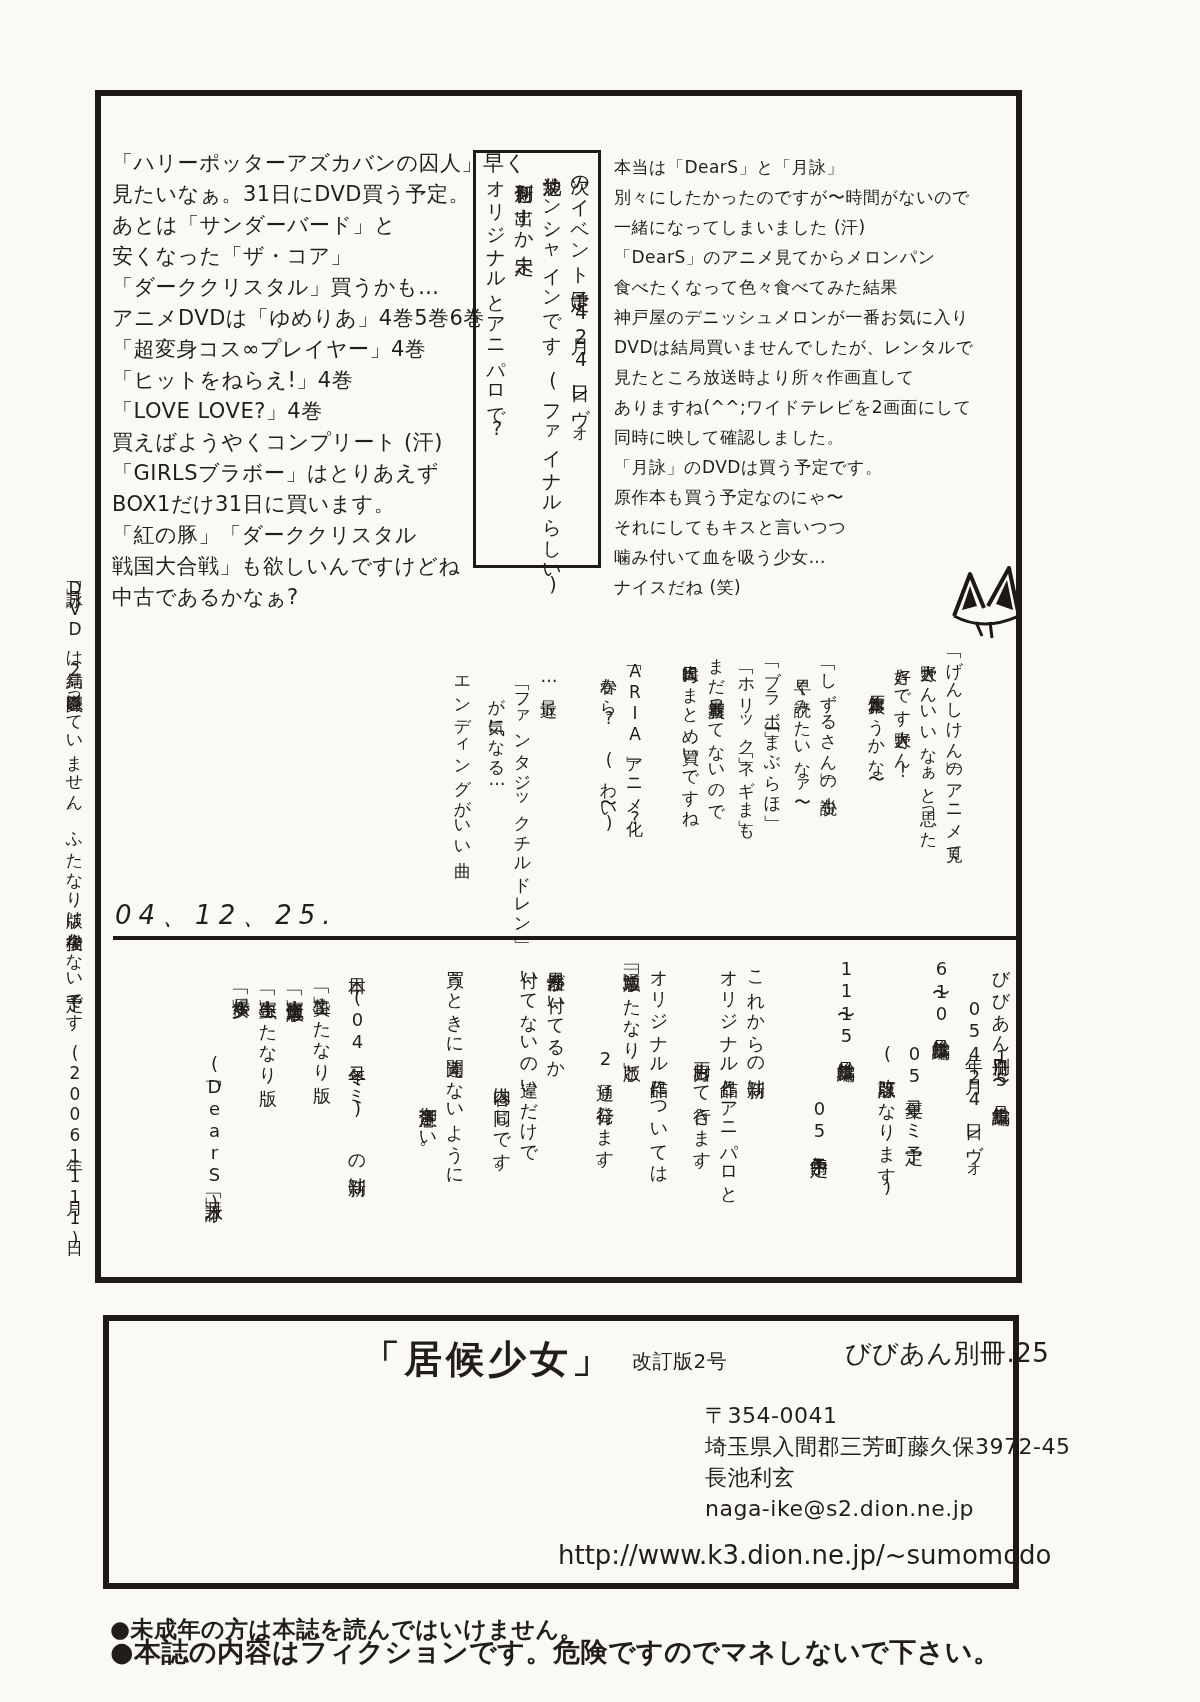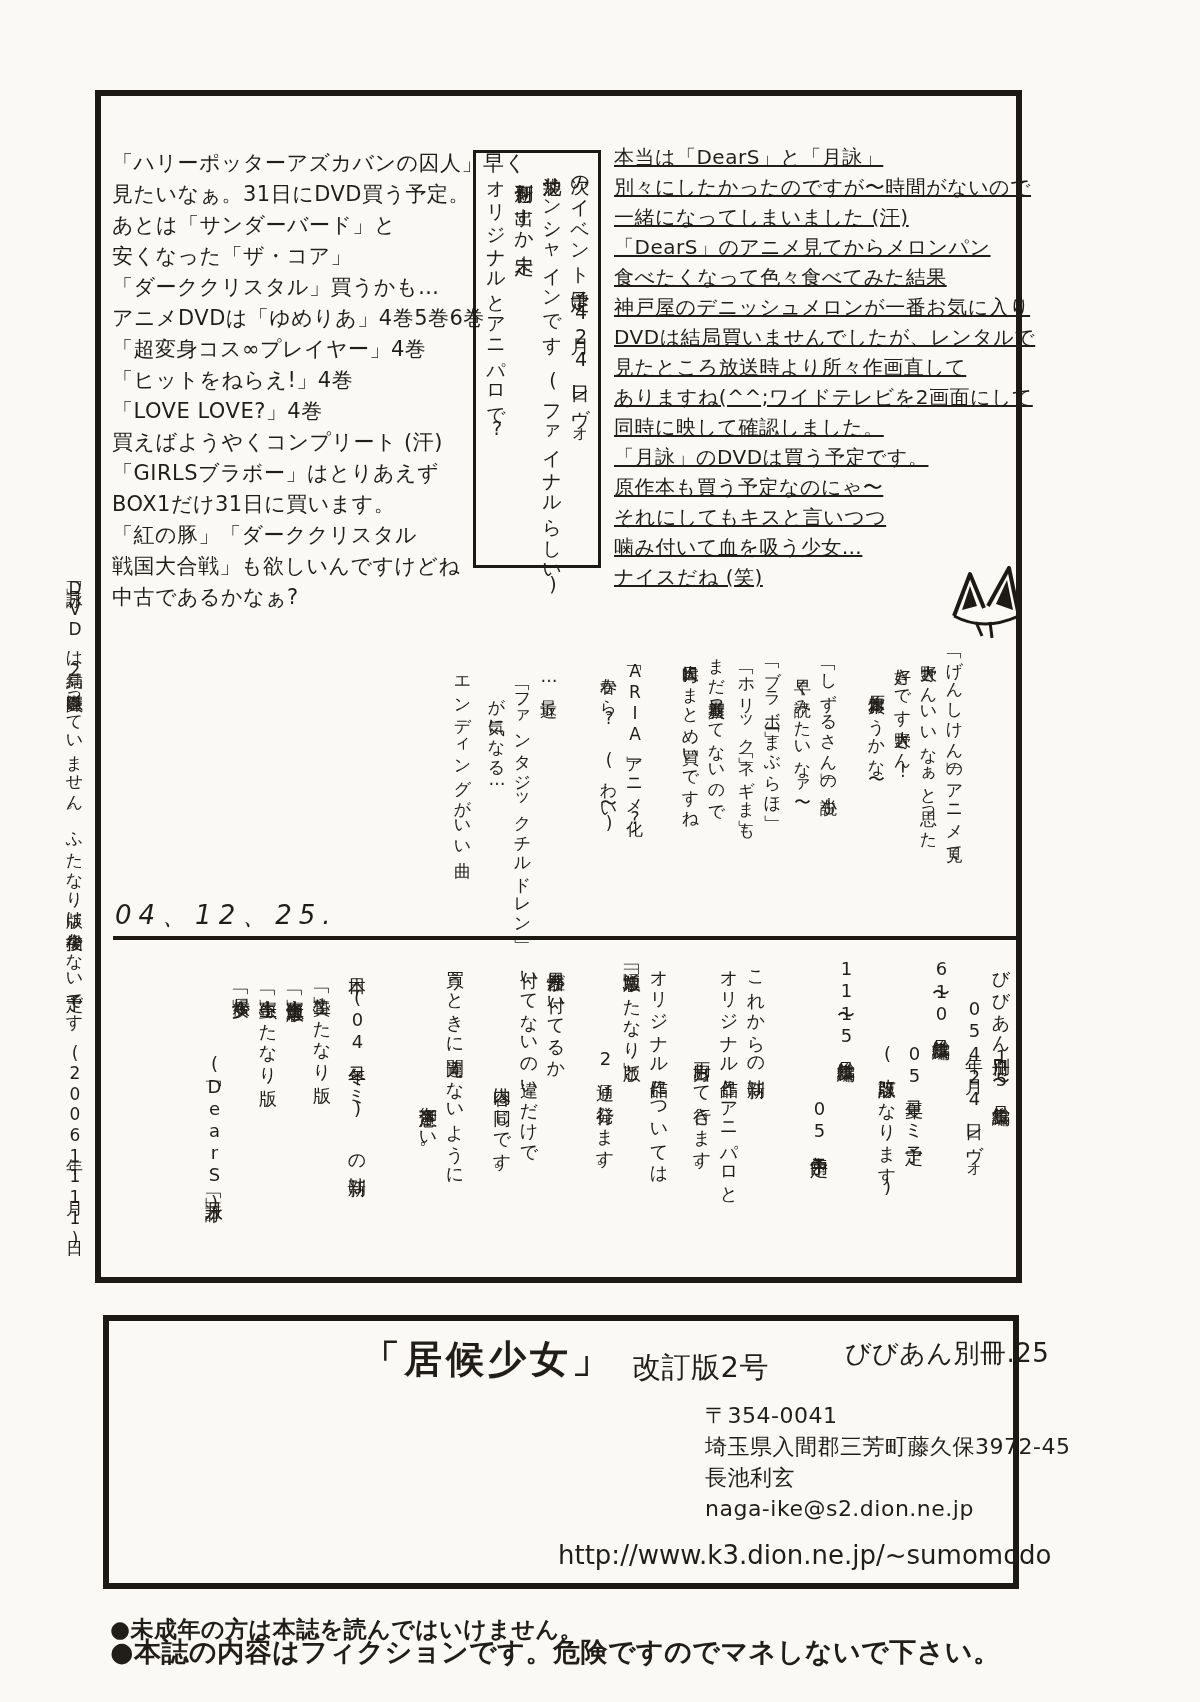--- a/index.html
+++ b/index.html
@@ -47,21 +47,21 @@
   </div>
 
   <div class="frame" style="left:473px; top:150px; width:128px; height:418px; border-width:3px;"></div>
   <div class="vflow handw" style="left:479px; top:162px; width:116px; height:396px; font-size:19px;">
     <div class="col" style="line-height:28px;">次のイベント予定は4月24日レヴォ</div>
     <div class="col" style="line-height:28px;">池袋サンシャインです (ファイナルらしい)</div>
     <div class="col" style="line-height:28px; margin-inline-start:6px;">新刊何を出すか未定</div>
     <div class="col" style="line-height:28px; margin-inline-start:6px;">オリジナルとアニパロで?</div>
   </div>
 
-  <div class="abs hblock handw" style="left:614px; top:142px; width:402px; font-size:20px; line-height:30px;text-decoration:underline;">
+  <div class="abs hblock handw" style="left:614px; top:152px; width:402px; font-size:17px; line-height:30px;">
     <div>本当は「DearS」と「月詠」</div>
     <div>別々にしたかったのですが〜時間がないので</div>
     <div>一緒になってしまいました (汗)</div>
     <div>「DearS」のアニメ見てからメロンパン</div>
     <div>食べたくなって色々食べてみた結果</div>
     <div>神戸屋のデニッシュメロンが一番お気に入り</div>
     <div>DVDは結局買いませんでしたが、レンタルで</div>
     <div>見たところ放送時より所々作画直して</div>
     <div>ありますね(^^;ワイドテレビを2画面にして</div>
     <div>同時に映して確認しました。</div>
@@ -126,21 +126,21 @@
     <div style="line-height:27px; margin-inline-start:24px; margin-block-start:8px;">「生贄」ふたなり版</div>
     <div style="line-height:27px; margin-inline-start:26px;">「寄生虫」通常版</div>
     <div style="line-height:27px; margin-inline-start:26px;">「寄生虫」ふたなり版</div>
     <div style="line-height:27px; margin-inline-start:25px;">「居候少女」</div>
     <div style="line-height:27px; margin-inline-start:95px;">(「DearS」「月詠」本)</div>
   </div>
 
   <div class="frame" style="left:103px; top:1315px; width:916px; height:274px; border-width:6px;"></div>
 
   <div class="abs handw" style="left:362px; top:1334px; font-size:38px; font-weight:bold; letter-spacing:4px;">「居候少女」</div>
-  <div class="abs handw" style="left:632px; top:1348px; font-size:29px;">改訂版2号</div>
+  <div class="abs handw" style="left:632px; top:1348px; font-size:20px;">改訂版2号</div>
   <div class="abs handw" style="left:845px; top:1336px; font-size:26px;">びびあん別冊.25</div>
 
 
   <div class="abs hblock print" style="left:705px; top:1400px; font-size:22px; line-height:31px;">
     <div>〒354-0041</div>
     <div>埼玉県入間郡三芳町藤久保3972-45</div>
     <div>長池利玄</div>
     <div>naga-ike@s2.dion.ne.jp</div>
   </div>
 

